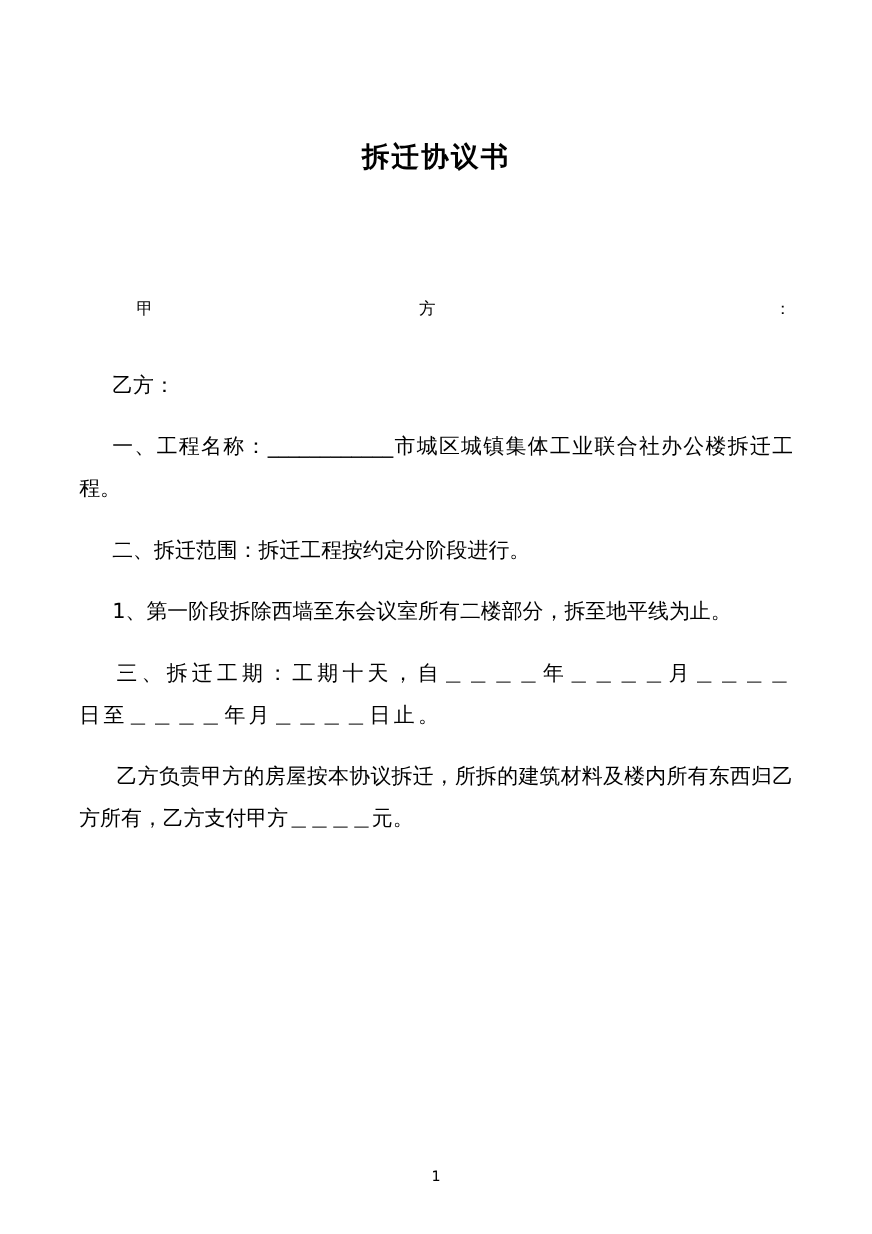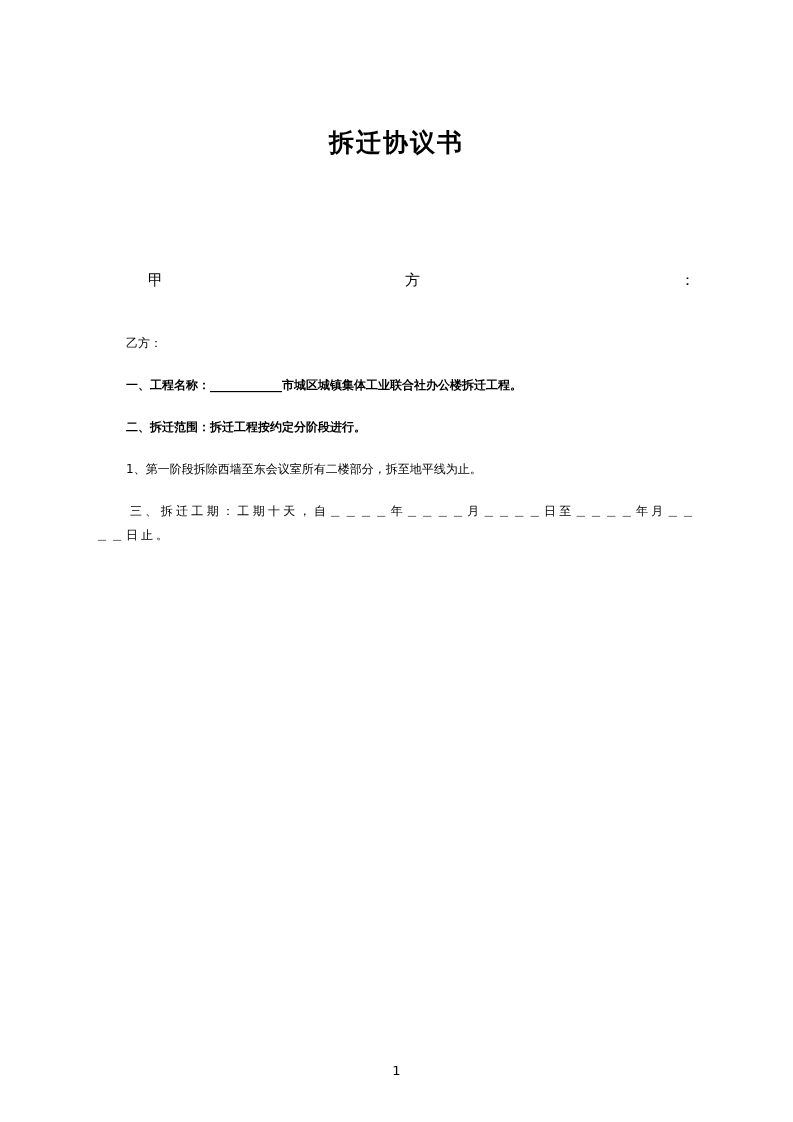--- a/index.html
+++ b/index.html
@@ -13,21 +13,21 @@
     font-family: "DejaVu Sans", "Liberation Sans", sans-serif;
     color: #000000;
     position: relative;
     overflow: hidden;
   }
   .page {
     position: relative;
     width: 793px;
     height: 1122px;
     box-sizing: border-box;
-    padding: 0 96px;
+    padding: 0 72px;
   }
   .doc-title {
     text-align: center;
     font-size: 25px;
     font-weight: bold;
     letter-spacing: 2px;
     margin: 0;
     padding-top: 128px;
     line-height: 1.2;
   }
@@ -52,35 +52,34 @@
   .party-gap-2 {
     flex: 1;
   }
   .party-colon {
     white-space: pre;
   }
   .gap-small {
     height: 36px;
   }
   p.body-text {
-    font-size: 12px;
+    font-size: 19px;
     line-height: 2.0;
     margin: 0 0 18px 0;
     text-align: justify;
     text-justify: inter-ideograph;
   }
   p.indent {
     text-indent: 30px;
   }
   p.indent-2 {
     text-indent: 34px;
-    font-family: Liberation Serif, serif;
   }
   .bold {
-    font-weight: bold;
+    font-weight: normal;
   }
   .spaced {
     letter-spacing: 3px;
   }
   .page-number {
     position: absolute;
     bottom: 44px;
     left: 0;
     width: 793px;
     text-align: center;
@@ -113,16 +112,17 @@
 
   <p class="body-text indent bold">二、拆迁范围：拆迁工程按约定分阶段进行。</p>
 
 
   <p class="body-text indent">1、第一阶段拆除西墙至东会议室所有二楼部分，拆至地平线为止。</p>
 
 
   <p class="body-text indent-2 spaced">三、拆迁工期：工期十天，自＿＿＿＿年＿＿＿＿月＿＿＿＿日至＿＿＿＿年月＿＿＿＿日止。</p>
 
 
+  <p class="body-text indent-2">乙方负责甲方的房屋按本协议拆迁，所拆的建筑材料及楼内所有东西归乙方所有，乙方支付甲方＿＿＿＿元。</p>
 
   <div class="page-number">1</div>
 
 </div>
 
 </body></html>

